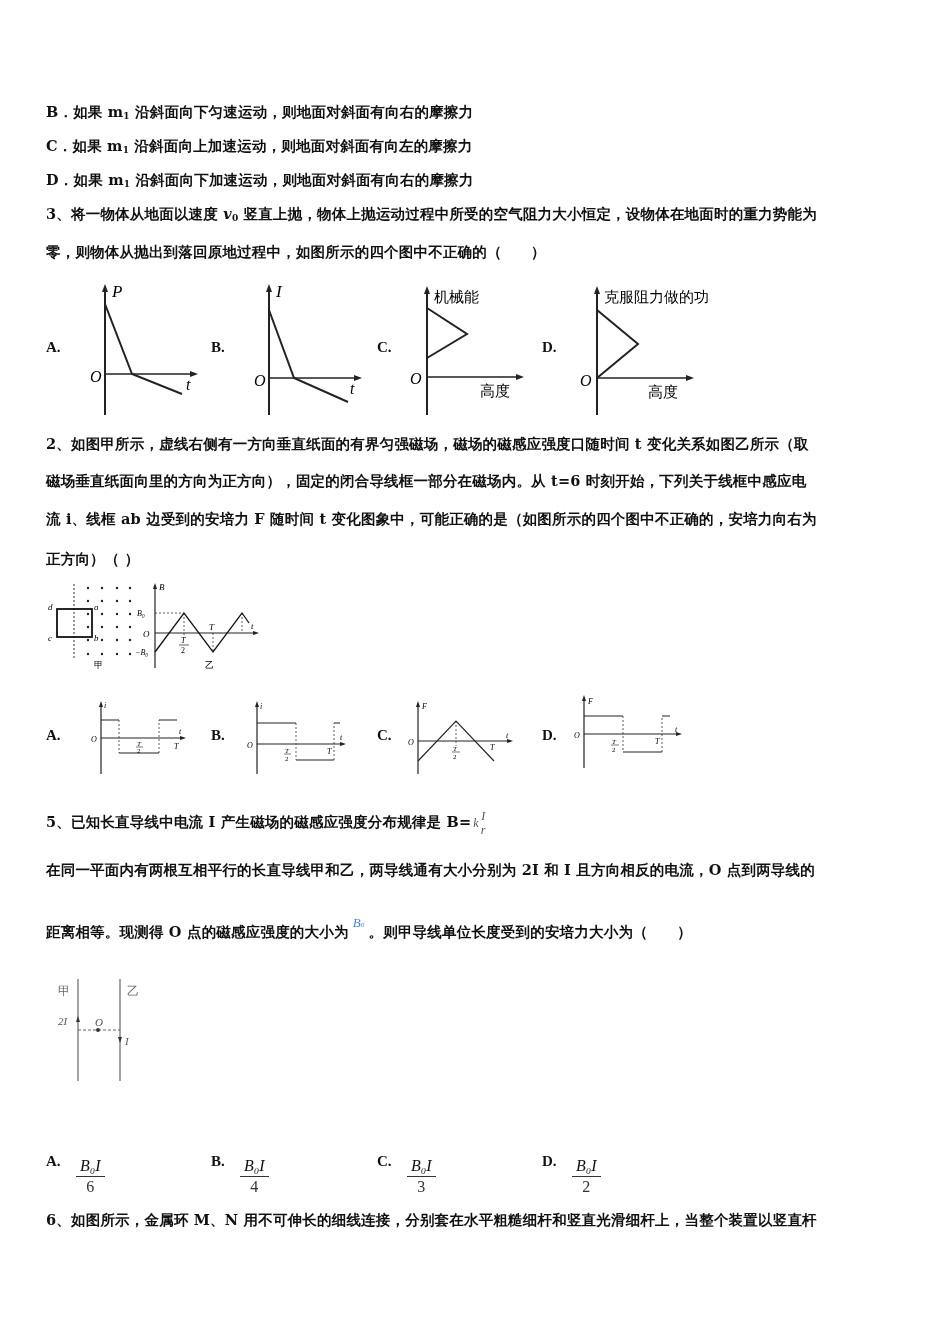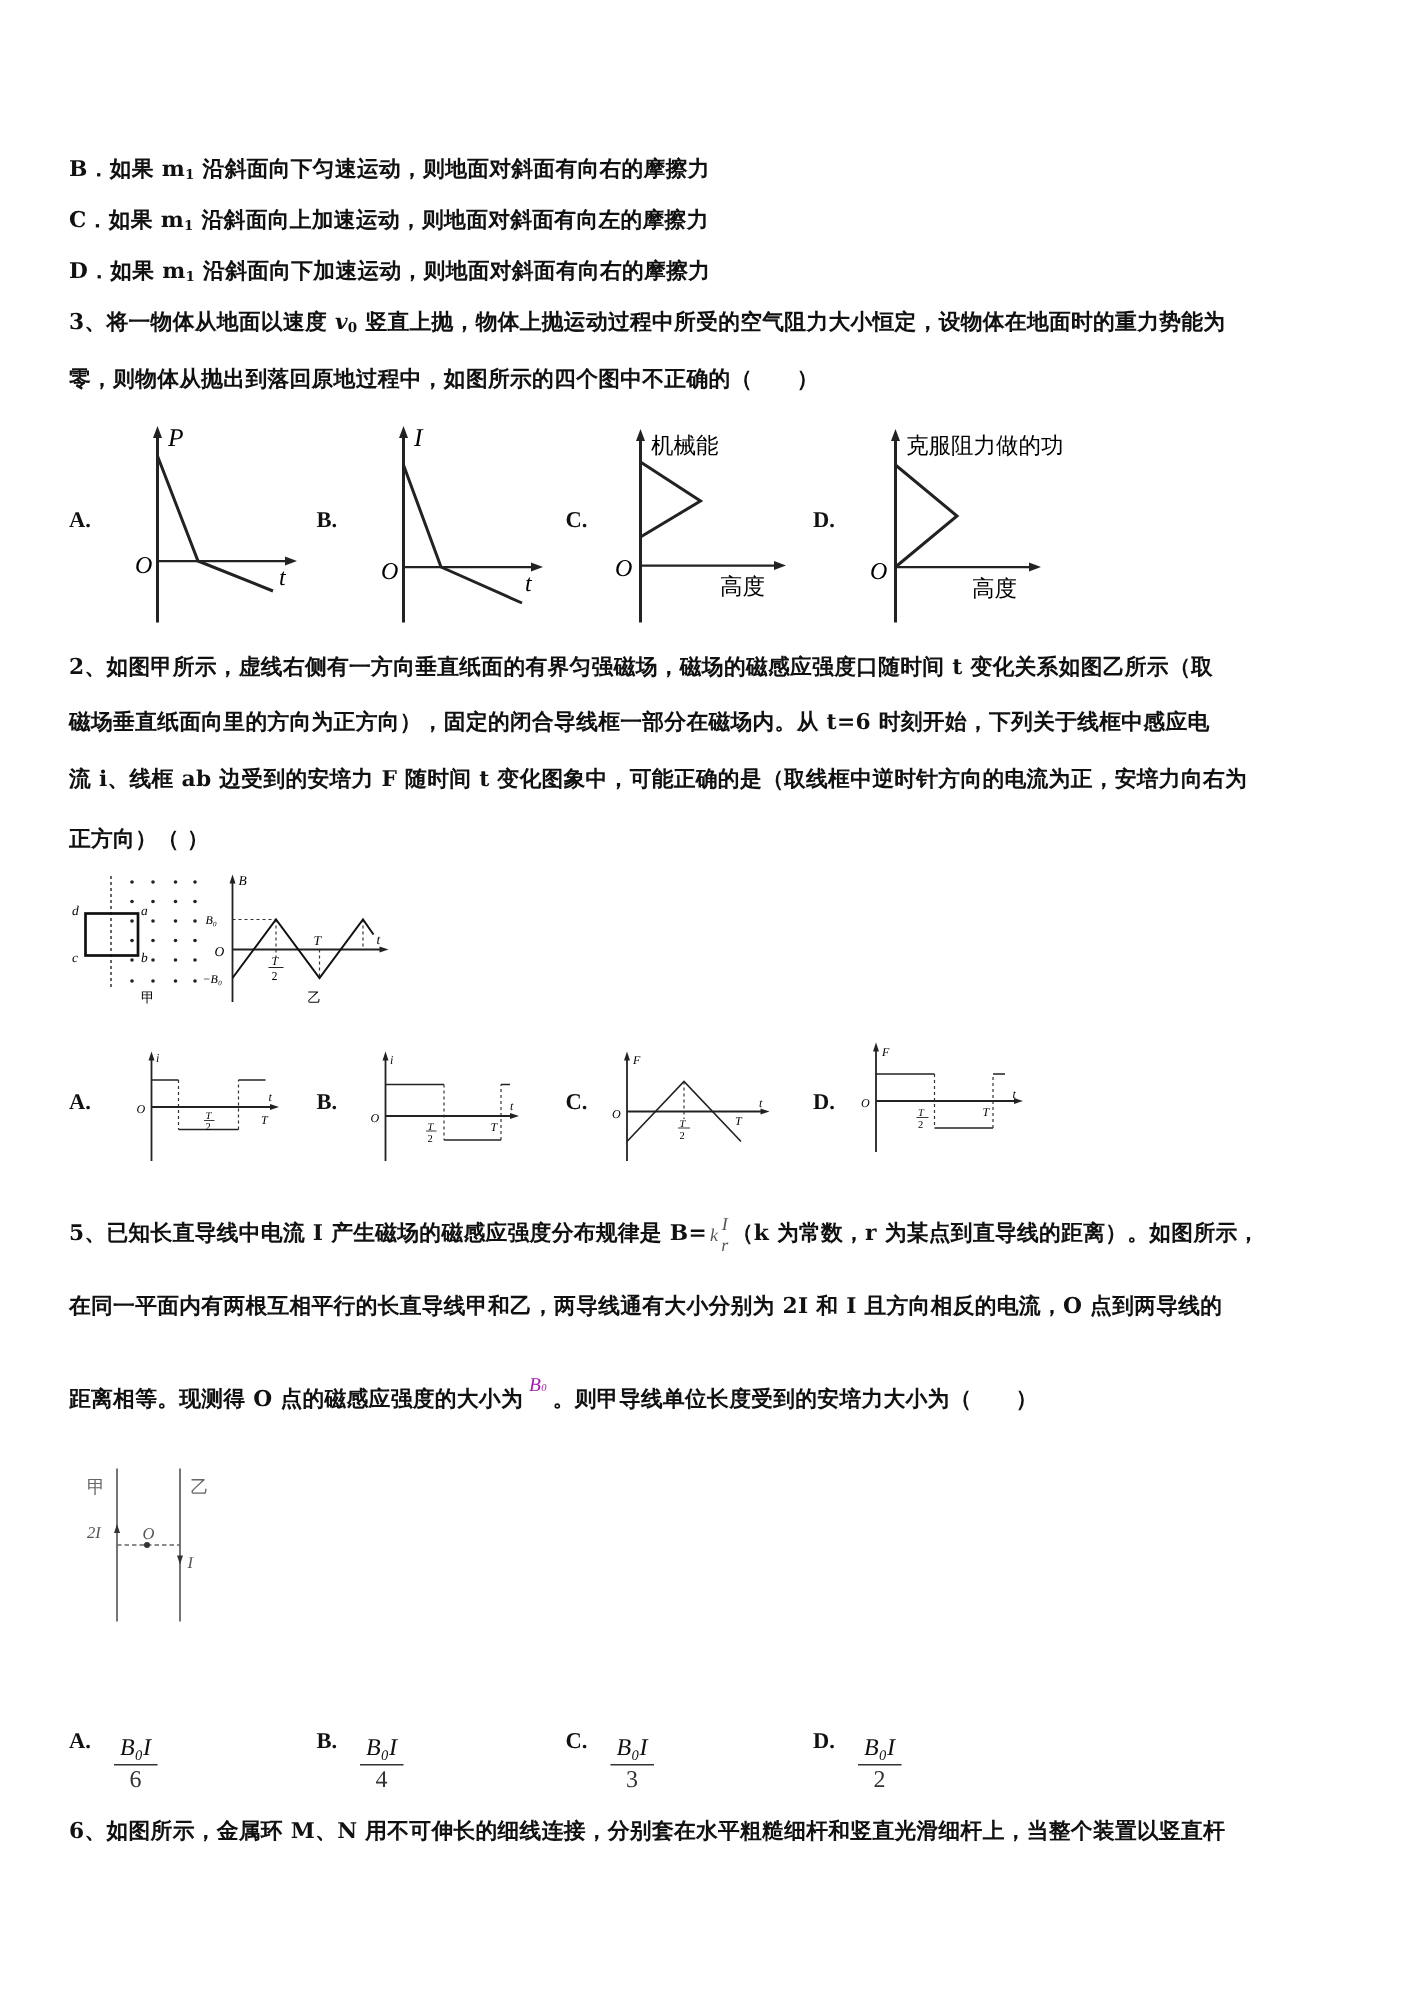--- a/index.html
+++ b/index.html
@@ -10,21 +10,21 @@
   .fig { position:absolute; }
   svg text { font-family:"Liberation Serif","DejaVu Serif",serif; }
   .it { font-style:italic; }
   .sub { font-size:9px; vertical-align:-2px; }
   .frac { display:inline-block; vertical-align:middle; text-align:center; font-weight:normal; font-family:"Liberation Serif",serif; }
   .frac .num { display:block; font-style:italic; font-size:16px; border-bottom:1px solid #333; padding:0 4px; line-height:20px;margin-top:28px; }
   .frac .den { display:block; font-size:16px; line-height:20px; color:#333; }
   .frac-small { display:inline-block; vertical-align:middle; text-align:center; font-weight:normal; font-family:"Liberation Serif",serif; color:#555; font-size:12px; margin:0 2px; }
   .frac-small .num { display:block; font-style:italic; line-height:14px; }
   .frac-small .den { display:block; font-style:italic; line-height:14px; }
-  .sup-b0 { font-weight:normal; font-style:italic; font-family:"Liberation Serif",serif; color:#a21caf; font-size:13px; position:relative; top:-10px; margin:16px 4px;text-align:right; }
+  .sup-b0 { font-weight:normal; font-style:italic; font-family:"Liberation Serif",serif; color:#3b82f6; font-size:13px; position:relative; top:-10px; margin:16px 4px;text-align:right; }
   .sup-b0 .s { font-size:7px; }
 </style>
 </head>
 <body>
 
 <div class="line" style="top:103px">
   <span>B．</span><span>如果 m</span><span class="sub">1</span><span> 沿斜面向下匀速运动，则地面对斜面有向右的摩擦力</span>
 </div>
 <div class="line" style="top:137px">
   <span>C．</span><span>如果 m</span><span class="sub">1</span><span> 沿斜面向上加速运动，则地面对斜面有向左的摩擦力</span>
@@ -81,21 +81,21 @@
   <line x1="19" y1="96" x2="112" y2="96" stroke="#222" stroke-width="1.5"></line>
   <polygon points="116,96 108,93 108,99" fill="#222"></polygon>
   <polyline points="19,28 60,62 19,96" fill="none" stroke="#222" stroke-width="2"></polyline>
   <text x="26" y="20" font-size="15">克服阻力做的功</text>
   <text x="2" y="104" font-size="16" font-style="italic">O</text>
   <text x="70" y="115" font-size="15">高度</text>
 </svg>
 
 <div class="line" style="top:435px">2、如图甲所示，虚线右侧有一方向垂直纸面的有界匀强磁场，磁场的磁感应强度口随时间 t 变化关系如图乙所示（取</div>
 <div class="line" style="top:472px">磁场垂直纸面向里的方向为正方向），固定的闭合导线框一部分在磁场内。从 t=6 时刻开始，下列关于线框中感应电</div>
-<div class="line" style="top:510px">流 i、线框 ab 边受到的安培力 F 随时间 t 变化图象中，可能正确的是（取线框中逆时针方向的电流为正，安培力向右为</div>
+<div class="line" style="top:510px">流 i、线框 ab 边受到的安培力 F 随时间 t 变化图象中，可能正确的是（如图所示的四个图中不正确的，安培力向右为</div>
 <div class="line" style="top:550px">正方向）（ ）</div>
 
 <svg class="fig" style="left:44px;top:580px" width="90" height="90">
   <line x1="30" y1="4" x2="30" y2="78" stroke="#333" stroke-width="1" stroke-dasharray="2,2"></line>
   <g fill="#222">
     <circle cx="44" cy="8" r="1.2"></circle>
       <circle cx="58" cy="8" r="1.2"></circle>
       <circle cx="73" cy="8" r="1.2"></circle>
       <circle cx="86" cy="8" r="1.2"></circle>
     <circle cx="44" cy="21" r="1.2"></circle>
@@ -220,21 +220,21 @@
   <text x="14" y="12" font-size="8" font-style="italic">F</text>
   <text x="0" y="46" font-size="8" font-style="italic">O</text>
   <text x="38" y="52" font-size="7" font-style="italic">T</text>
   <line x1="37" y1="53" x2="45" y2="53" stroke="#222" stroke-width="0.6"></line>
   <text x="38" y="60" font-size="7">2</text>
   <text x="81" y="52" font-size="8" font-style="italic">T</text>
   <text x="101" y="40" font-size="8" font-style="italic">t</text>
 </svg>
 
 <div class="line" style="top:809px">
-  <span>5、已知长直导线中电流 I 产生磁场的磁感应强度分布规律是 B=</span><span class="frac-small"><span style="font-style:italic;display:inline-block;vertical-align:middle;margin-right:2px">k</span><span style="display:inline-block;vertical-align:middle"><span class="num">I</span><span class="den">r</span></span></span><span>（k 为常数，r 为某点到直导线的距离）。如图所示，</span>
+  <span>5、已知长直导线中电流 I 产生磁场的磁感应强度分布规律是 B=</span><span class="frac-small"><span style="font-style:italic;display:inline-block;vertical-align:middle;margin-right:2px">k</span><span style="display:inline-block;vertical-align:middle"><span class="num">I</span><span class="den">r</span></span></span>
 </div>
 <div class="line" style="top:861px">在同一平面内有两根互相平行的长直导线甲和乙，两导线通有大小分别为 2I 和 I 且方向相反的电流，O 点到两导线的</div>
 <div class="line" style="top:923px">
   <span>距离相等。现测得 O 点的磁感应强度的大小为</span><span class="sup-b0"><span>B</span><span class="s">0</span></span><span>。则甲导线单位长度受到的安培力大小为（　　）</span>
 </div>
 
 <svg class="fig" style="left:50px;top:975px" width="110" height="110">
   <line x1="28" y1="4" x2="28" y2="106" stroke="#666" stroke-width="1.2"></line>
   <line x1="70" y1="4" x2="70" y2="106" stroke="#666" stroke-width="1.2"></line>
   <line x1="28" y1="55" x2="70" y2="55" stroke="#666" stroke-width="1" stroke-dasharray="3,2"></line>

